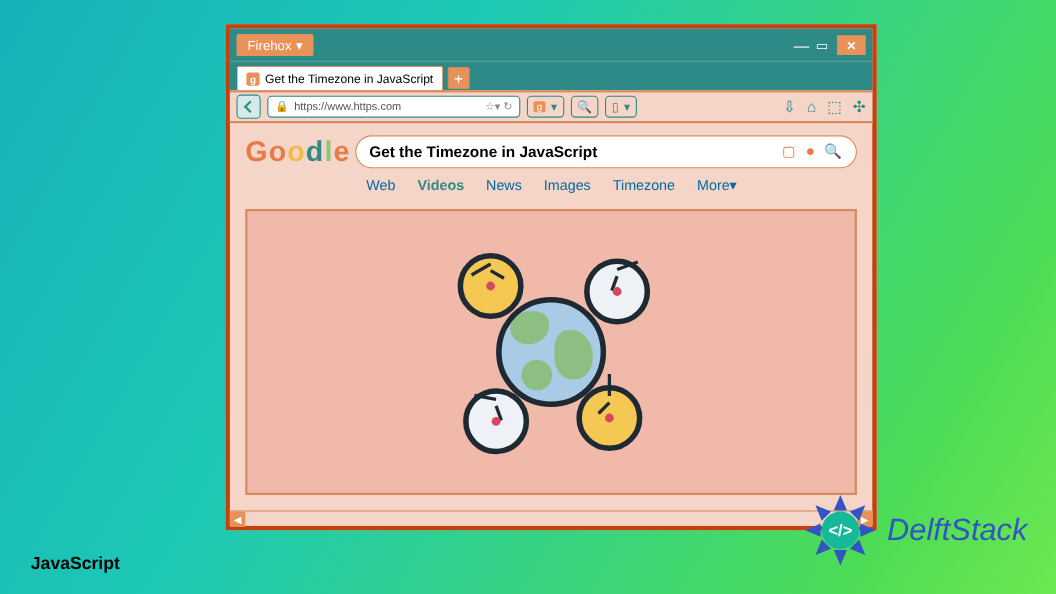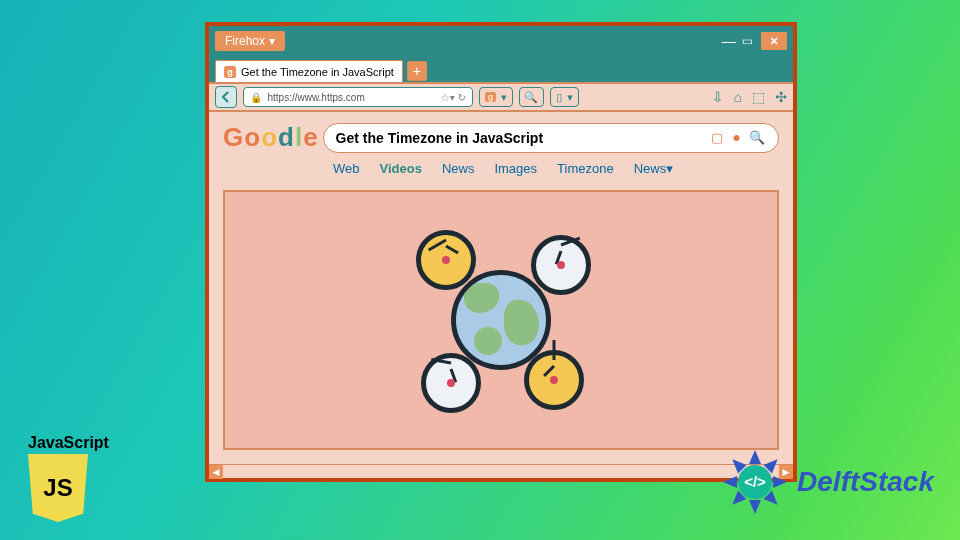--- a/index.html
+++ b/index.html
@@ -94,21 +94,21 @@
   .hh{height:14px;} .mh{height:20px;}
   .c1{left:20px;top:15px;background:#f5c853;} .c1 .hh{transform:translate(-50%,-100%) rotate(300deg);} .c1 .mh{transform:translate(-50%,-100%) rotate(60deg);}
   .c2{right:15px;top:20px;background:#eef2f6;} .c2 .hh{transform:translate(-50%,-100%) rotate(20deg);} .c2 .mh{transform:translate(-50%,-100%) rotate(250deg);}
   .c3{left:25px;bottom:12px;background:#eef2f6;} .c3 .hh{transform:translate(-50%,-100%) rotate(340deg);} .c3 .mh{transform:translate(-50%,-100%) rotate(100deg);}
   .c4{right:22px;bottom:15px;background:#f5c853;} .c4 .hh{transform:translate(-50%,-100%) rotate(45deg);} .c4 .mh{transform:translate(-50%,-100%) rotate(180deg);}
   
   .js-badge{position:absolute;left:28px;bottom:18px;display:flex;flex-direction:column;}
   .js-badge .txt{font-weight:bold;font-size:16px;color:#000;}
   .js-shield{width:60px;height:68px;background:#f0db4f;clip-path:polygon(0 0,100% 0,92% 88%,50% 100%,8% 88%);display:flex;align-items:center;justify-content:center;color:#000;font-weight:bold;font-size:24px;margin-top:2px;}
   .delft{position:absolute;right:26px;bottom:24px;display:flex;align-items:center;gap:8px;}
-  .delft-txt{font-size:28px;font-weight:700;color:#3156c4;font-style:italic;}
+  .delft-txt{font-size:28px;font-weight:400;color:#3156c4;font-style:italic;}
   .mandala{width:68px;height:68px;position:relative;display:flex;align-items:center;justify-content:center;}
   .mandala svg{width:68px;height:68px;}
 </style>
 </head>
 <body>
 
 <div class="browser-window">
   <div class="titlebar">
     <div class="browser-name">
       <span>Firehox</span>
@@ -180,21 +180,21 @@
           <span>🔍</span>
         </div>
       </div>
     </div>
     <div class="cats">
       <span>Web</span>
       <span class="active">Videos</span>
       <span>News</span>
       <span>Images</span>
       <span>Timezone</span>
-      <span>News▾</span>
+      <span>More▾</span>
     </div>
     <div class="hero">
       <div class="globe-wrap">
         <div class="globe">
           <div class="land l1"></div>
             <div class="land l2"></div>
             <div class="land l3"></div>
         </div>
         <div class="clock c1">
             <div class="hand hh"></div>
@@ -218,23 +218,20 @@
 
   <div class="scroll-h">
     <div class="arrow">◀</div>
     <div class="track"></div>
     <div class="arrow">▶</div>
   </div>
 </div>
 
 <div class="js-badge">
   <div class="txt">JavaScript</div>
-  <div class="js-shield">
-      <span>JS</span>
-    </div>
 </div>
 
 <div class="delft">
   <div class="mandala">
     <svg viewBox="0 0 68 68">
       <g transform="translate(34 34)">
         <g fill="#3156c4">
           <polygon points="0,-32 6,-18 -6,-18" transform="rotate(0)"></polygon>
           <polygon points="0,-32 6,-18 -6,-18" transform="rotate(45)"></polygon>
           <polygon points="0,-32 6,-18 -6,-18" transform="rotate(90)"></polygon>

